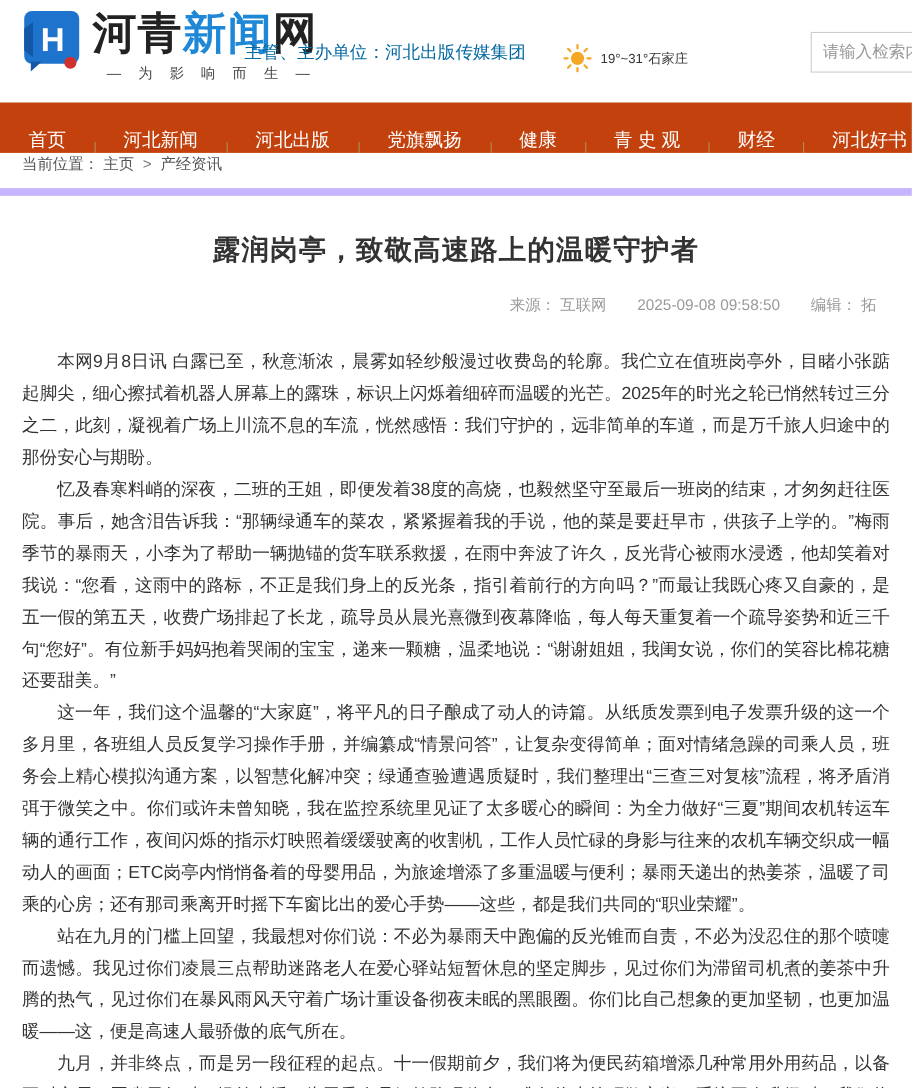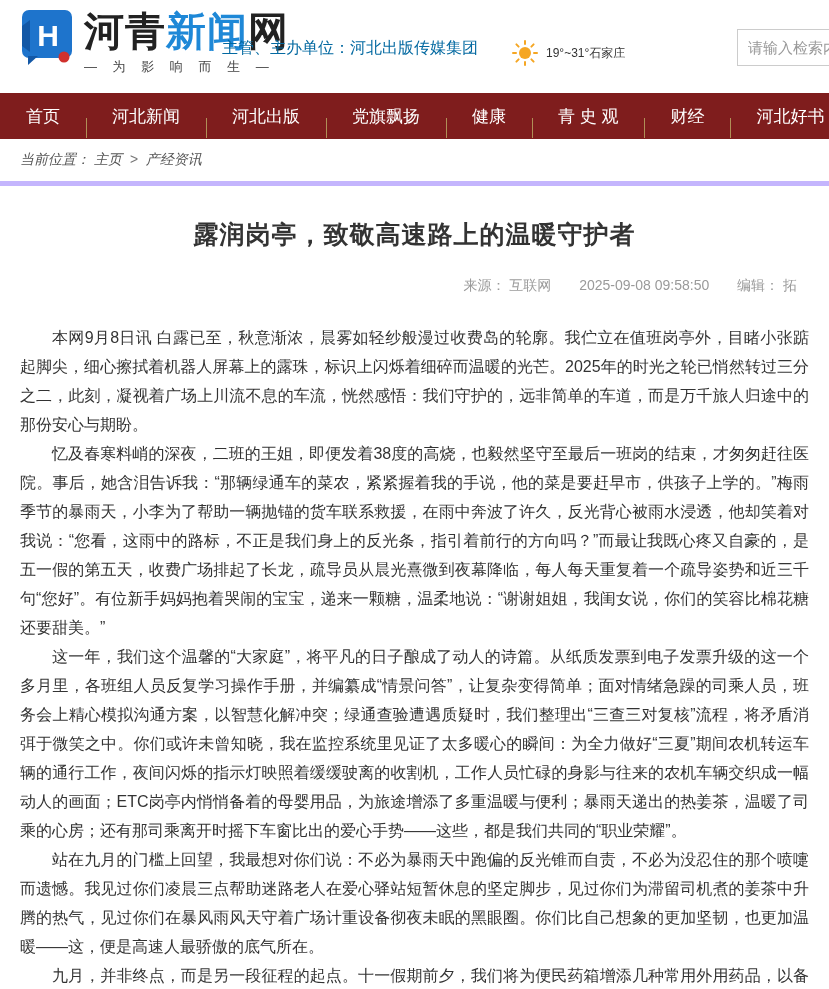--- a/index.html
+++ b/index.html
@@ -8,44 +8,43 @@
     width:829px; min-height:989px; margin:0 auto; overflow-x:hidden;
     font-family:"Liberation Sans","DejaVu Sans",sans-serif; color:#333;
   }
   
   .header { position:relative; height:93px; background:#fff; }
   .logo { position:absolute; left:20px; top:8px; display:flex; align-items:flex-start; cursor:pointer; }
   .logo-icon { margin-right:8px; }
   .logo-textcol { display:flex; flex-direction:column; }
   .logo-title { font-size:40px; font-weight:bold; letter-spacing:1px; line-height:1.15; color:#222; white-space:nowrap; }
   .logo-title .blue { color:#1e88d7; }
-  .logo-tagline { font-size:13px; color:#444; letter-spacing:6px; margin-top:4px; white-space:nowrap; }
+  .logo-tagline { font-size:13px; color:#444; letter-spacing:6px; margin-top:4px; white-space:nowrap;margin-left:13px; }
   .sponsor { position:absolute; left:222px; top:38px; font-size:16px; color:#0369a1; white-space:nowrap; }
   .weather { position:absolute; left:512px; top:40px; display:flex; align-items:center; font-size:12px; color:#333; white-space:nowrap; }
   .weather svg { margin-right:8px; }
   .search-box {
     position:absolute; left:737px; top:29px; width:200px; height:37px;
     border:1px solid #ccc; background:#fff; font-size:15px; color:#333;
     padding:0 10px; outline:none;
   }
   .search-box::placeholder { color:#999; }
   
-  .nav { height:46px; background:#7f1d1d; display:flex; align-items:center; overflow:hidden; white-space:nowrap; }
+  .nav { height:46px; background:#c2410c; display:flex; align-items:flex-end; overflow:hidden; white-space:nowrap; }
   .nav-item {
     color:#fff; font-size:17px; display:flex; align-items:center;
     padding:0 26px; cursor:pointer; position:relative; flex:0 0 auto;
   }
   .nav-item + .nav-item::before {
     content:""; position:absolute; left:0; top:13px; height:20px; width:1px; background:#b08f57;
   }
   
   .breadcrumb {
-    padding:12px 20px 12px 20px; font-size:14px; color:#555;
-    border-bottom:5px solid #c4b5fd;
-    font-style:italic;
+    padding:2px 20px 12px 20px; font-size:14px; color:#555;
+    border-bottom:7px solid #c4b5fd;
   }
   .breadcrumb .crumb-link { color:#555; cursor:pointer; }
   .breadcrumb .crumb-sep { margin:0 4px; color:#777; }
   
   .article { padding:0 20px; }
   .article-title {
     text-align:center; font-size:25px; font-weight:bold; color:#333;
     margin-top:32px; letter-spacing:1px;
   }
   .article-meta {

